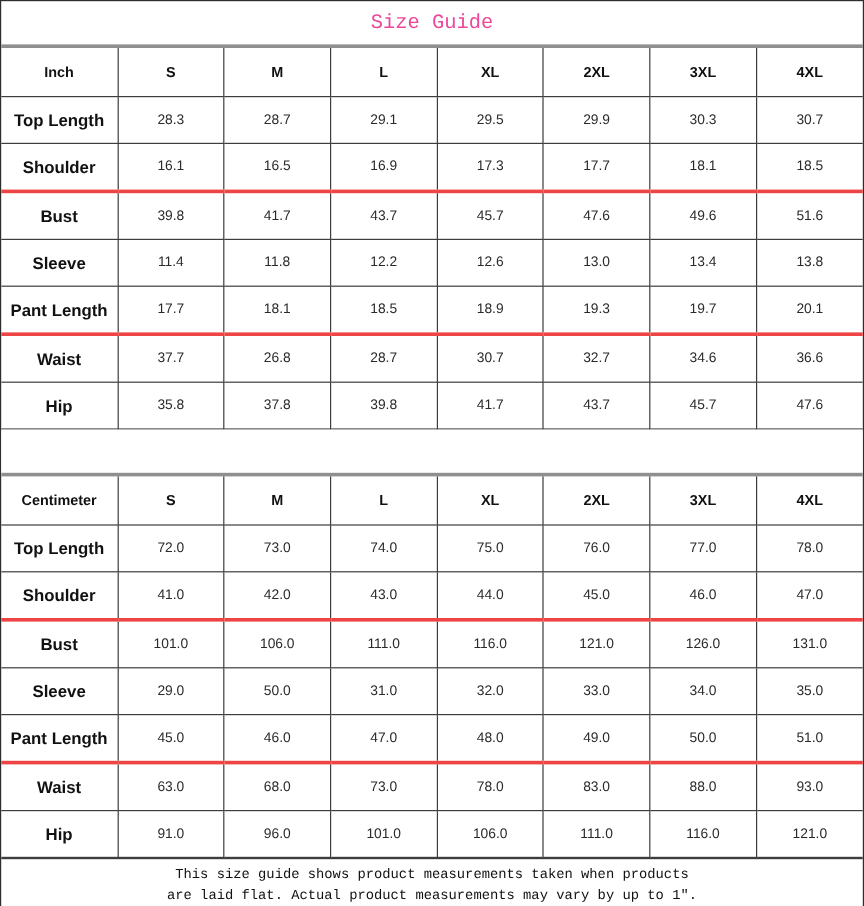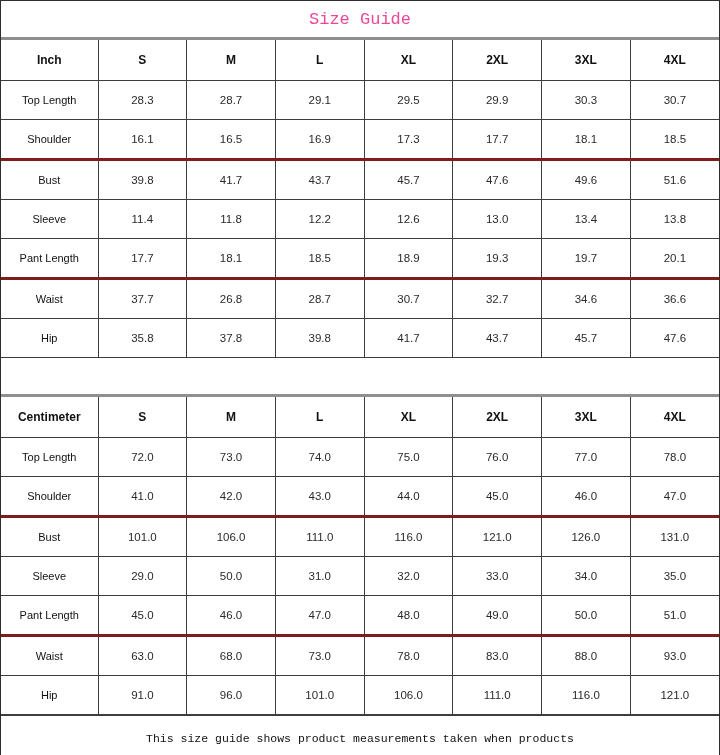--- a/index.html
+++ b/index.html
@@ -44,33 +44,33 @@
   table.size-table tr > *:last-child  { border-right: none; }
   table.size-table thead tr > * { border-top: none; margin-top: 40px; }
   table.size-table thead th {
     height: 40px;
     font-size: 12px;
     font-weight: bold;
     color: #111111;
   }
   table.size-table tbody th {
     height: 38px;
-    font-size: 11px;
-    font-weight: normal;
+    font-size: 14px;
+    font-weight: bold;
     color: #111111;
     text-align: center;
   }
   table.size-table tbody td {
     height: 38px;
     font-size: 11.5px;
     font-weight: normal;
     color: #2a2a2a;
   }
   
-  table.size-table tr.seam > * { border-top: 3px solid #7f1d1d; }
+  table.size-table tr.seam > * { border-top: 3px solid #ef4444; }
   .table-gap {
     height: 36px;
     border-bottom: 3px solid #8f8f8f;
     background: #ffffff;
   }
   .footer {
     box-sizing: border-box;
     border-top: 1px solid #3d3d3d;
     border-bottom: 2px solid #222222;
     height: 49px;
@@ -287,17 +287,18 @@
           <td>106.0</td>
           <td>111.0</td>
           <td>116.0</td>
           <td>121.0</td>
         </tr>
       </tbody>
     </table>
 
   <div class="footer">
     <div>This size guide shows product measurements taken when products</div>
+    <div>are laid flat. Actual product measurements may vary by up to 1″.</div>
   </div>
 
   <div class="bottom-strip"></div>
 
 </div>
 
 </body></html>

